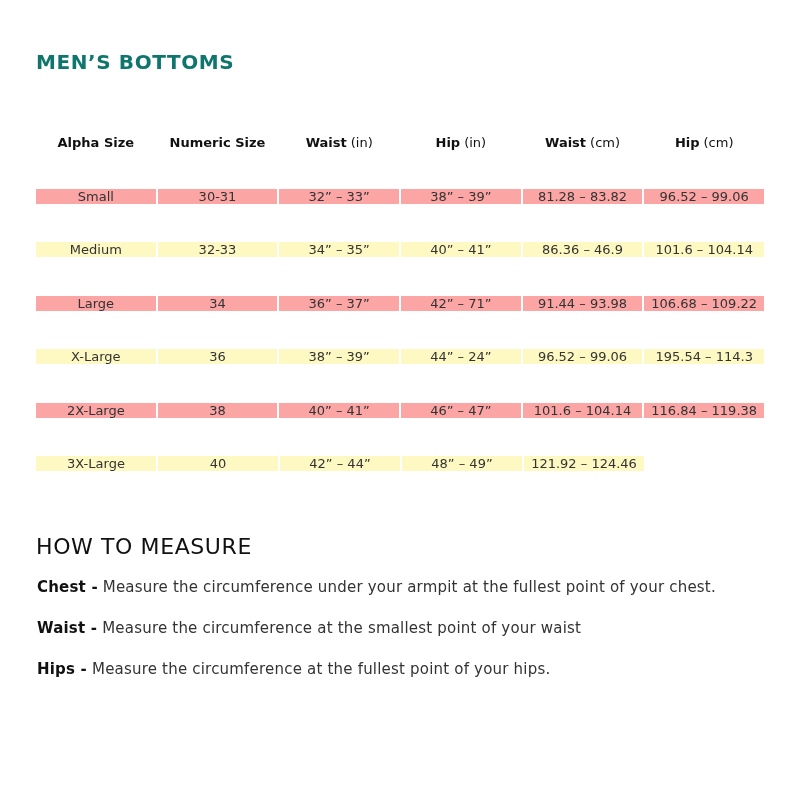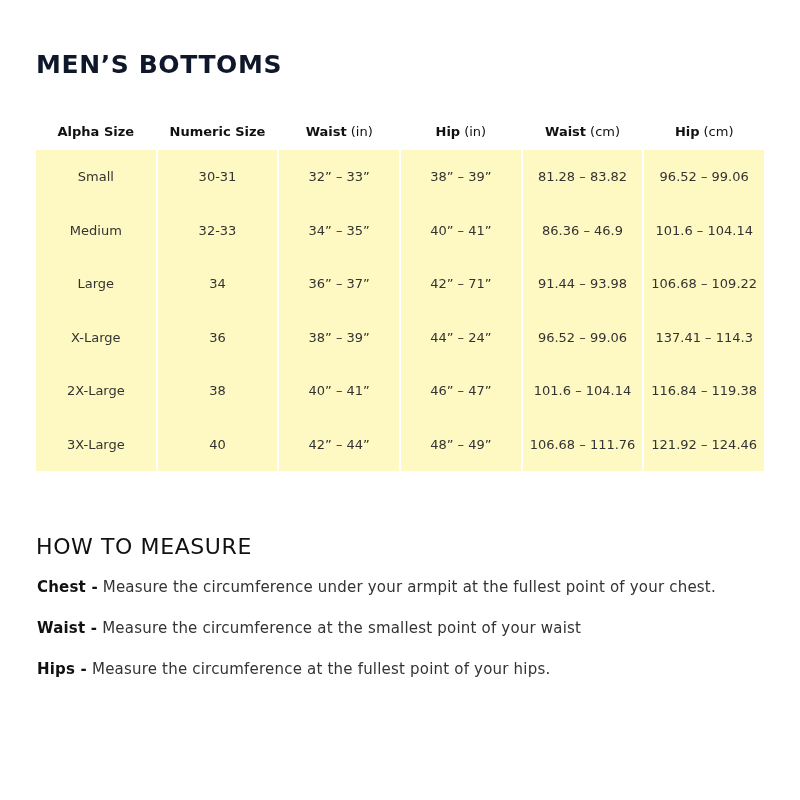--- a/index.html
+++ b/index.html
@@ -15,53 +15,54 @@
       font-family: "DejaVu Sans", sans-serif;
       color: #222;
     }
     .page-title {
       position: absolute;
       left: 36px;
       top: 50px;
       margin: 0;
       font-family: "DejaVu Sans", sans-serif;
       font-weight: 900;
-      font-size: 25px;
+      font-size: 20px;
       letter-spacing: 0.6px;
-      color: #0f172a;
+      color: #0f766e;
     }
     .size-table {
       position: absolute;
       left: 36px;
       top: 112px;
       width: 728px;
     }
     .header-row, .data-row {
       display: flex;
+      align-items: flex-end;
     }
     .header-row {
       height: 38px;
     }
     .hcell {
       width: 120px;
       margin-right: 2px;
       display: flex;
       align-items: center;
       justify-content: center;
       font-size: 13px;
       color: #111;
       white-space: nowrap;
     }
     .hcell:last-child, .cell:last-child { margin-right: 0; }
     .hcell .bold { font-weight: bold; }
     .hcell .unit { font-weight: normal; margin-left: 4px; }
     .data-row {
       height: 53.5px;
     }
-    .data-row.dark .cell { background: #fef9c3; }
+    .data-row.dark .cell { background: #fca5a5; }
     .data-row.light .cell { background: #fef9c3; }
     .cell {
       width: 120px;
       margin-right: 2px;
       display: flex;
       align-items: center;
       justify-content: center;
       font-size: 13px;
       color: #333;
       white-space: nowrap;
@@ -152,36 +153,35 @@
     <div class="cell">42” – 71”</div>
     <div class="cell">91.44 – 93.98</div>
     <div class="cell">106.68 – 109.22</div>
   </div>
   <div class="data-row light">
     <div class="cell">X-Large</div>
     <div class="cell">36</div>
     <div class="cell">38” – 39”</div>
     <div class="cell">44” – 24”</div>
     <div class="cell">96.52 – 99.06</div>
-    <div class="cell">137.41 – 114.3</div>
+    <div class="cell">195.54 – 114.3</div>
   </div>
   <div class="data-row dark">
     <div class="cell">2X-Large</div>
     <div class="cell">38</div>
     <div class="cell">40” – 41”</div>
     <div class="cell">46” – 47”</div>
     <div class="cell">101.6 – 104.14</div>
     <div class="cell">116.84 – 119.38</div>
   </div>
   <div class="data-row light">
     <div class="cell">3X-Large</div>
     <div class="cell">40</div>
     <div class="cell">42” – 44”</div>
     <div class="cell">48” – 49”</div>
-    <div class="cell">106.68 – 111.76</div>
     <div class="cell">121.92 – 124.46</div>
   </div>
 </div>
 
 <h2 class="measure-title">HOW TO MEASURE</h2>
 
 <ul class="measure-list">
   <li class="measure-item">
     <span class="term">Chest -</span>
     <span class="desc">Measure the circumference under your armpit at the fullest point of your chest.</span>

